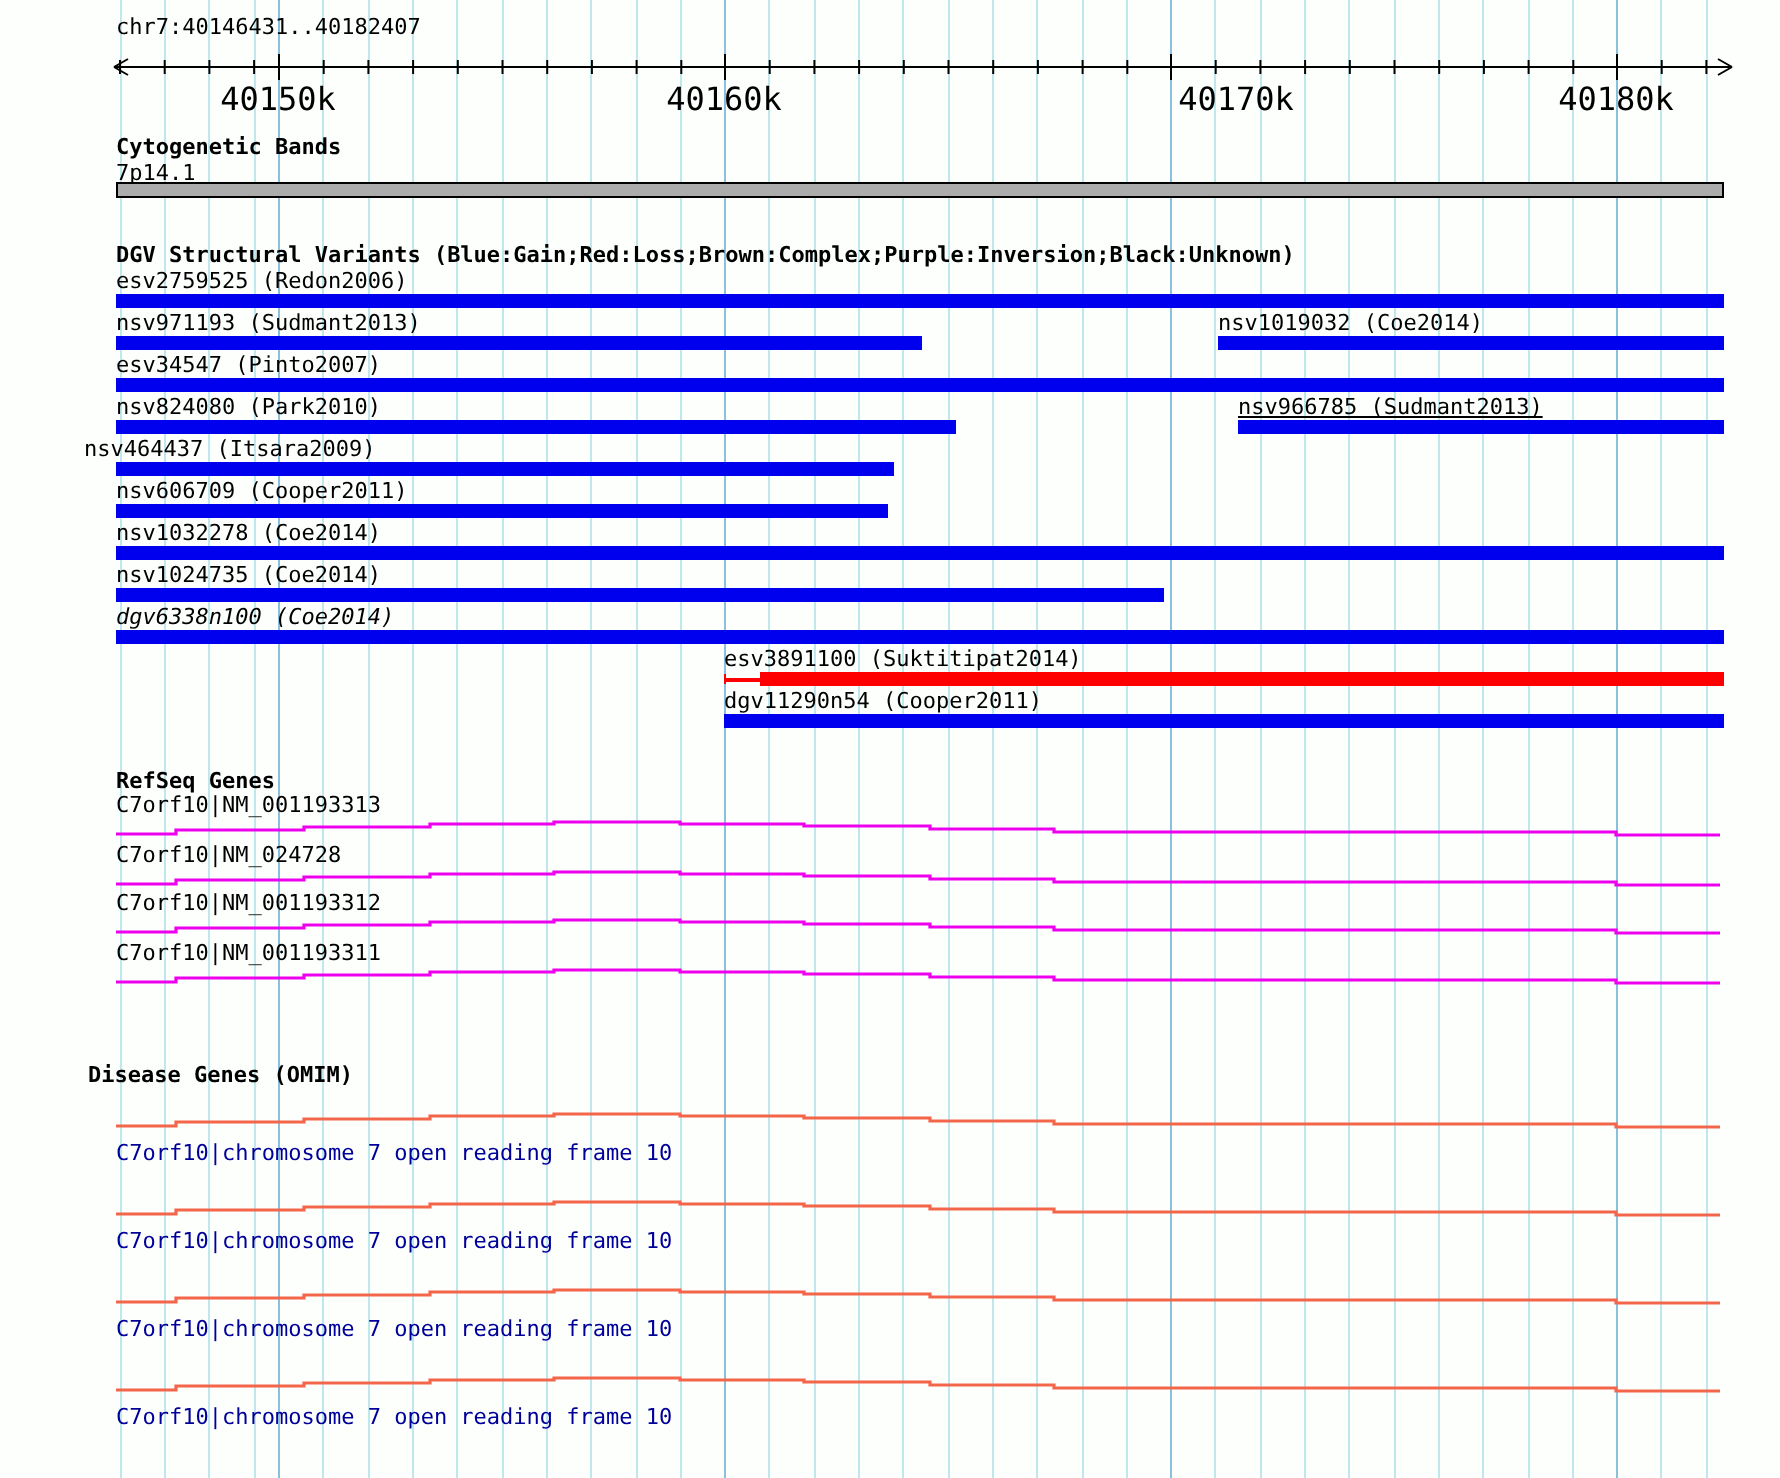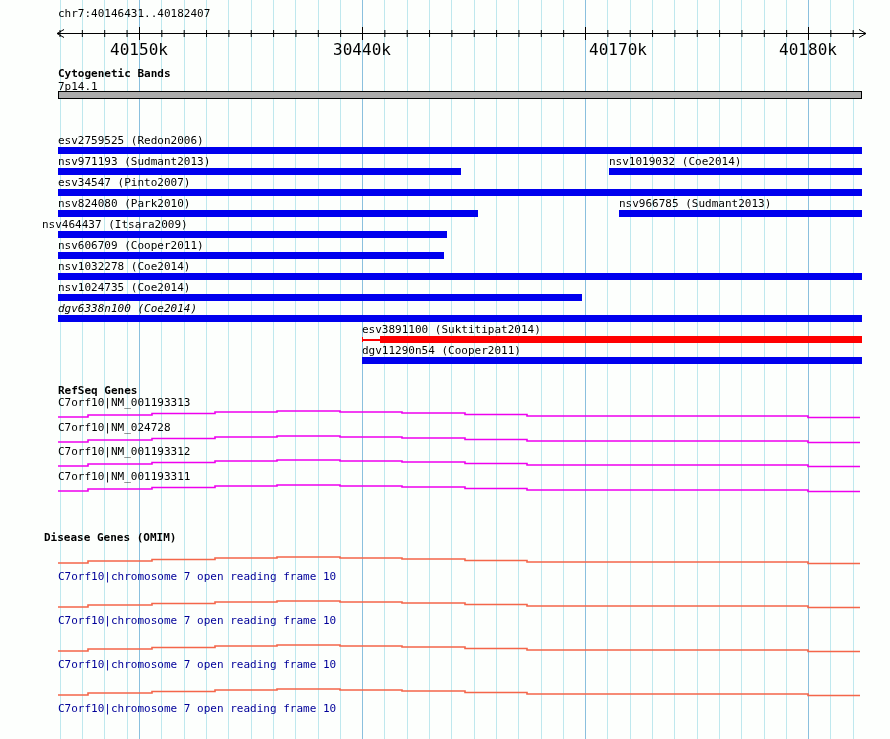--- a/index.html
+++ b/index.html
@@ -99,41 +99,42 @@
       <line x1="853.2" y1="30" x2="853.2" y2="37" stroke="#000000" stroke-width="1"></line>
       <line x1="139.5" y1="27" x2="139.5" y2="40" stroke="#000000" stroke-width="1"></line>
       <line x1="362.5" y1="27" x2="362.5" y2="40" stroke="#000000" stroke-width="1"></line>
       <line x1="585.5" y1="27" x2="585.5" y2="40" stroke="#000000" stroke-width="1"></line>
       <line x1="808.5" y1="27" x2="808.5" y2="40" stroke="#000000" stroke-width="1"></line>
     </svg>
 
   <div class="txt" style="left:58px;top:7px">chr7:40146431..40182407</div>
   <div id="ruler-labels">
       <div class="tick-label" style="left: 109px; top: 40px;">40150k</div>
-      <div class="tick-label" style="left: 332px; top: 40px;">30440k</div>
+      <div class="tick-label" style="left: 332px; top: 40px;">40160k</div>
       <div class="tick-label" style="left: 588px; top: 40px;">40170k</div>
       <div class="tick-label" style="left: 778px; top: 40px;">40180k</div>
     </div>
 
   <div class="txt hdr" style="left:58px;top:67px">Cytogenetic Bands</div>
   <div class="txt" style="left:58px;top:80px">7p14.1</div>
   <div id="cytoband-bar" style="position: absolute; left: 58px; top: 91px; width: 802px; height: 6px; border: 1px solid rgb(0, 0, 0); background: rgb(172, 172, 172);"></div>
 
+  <div class="txt hdr" style="left:58px;top:121px">DGV Structural Variants (Blue:Gain;Red:Loss;Brown:Complex;Purple:Inversion;Black:Unknown)</div>
   <div id="dgv-rows">
       <div class="txt" style="position: absolute; left: 58px; top: 134px;">esv2759525 (Redon2006)</div>
       <div class="bar" style="left: 58px; top: 147px; width: 804px; background: rgb(0, 0, 238);"></div>
       <div class="txt" style="position: absolute; left: 58px; top: 155px;">nsv971193 (Sudmant2013)</div>
       <div class="bar" style="left: 58px; top: 168px; width: 403px; background: rgb(0, 0, 238);"></div>
       <div class="txt" style="position: absolute; left: 609px; top: 155px; text-align: center;">nsv1019032 (Coe2014)</div>
       <div class="bar" style="left: 609px; top: 168px; width: 253px; background: rgb(0, 0, 238);"></div>
       <div class="txt" style="position: absolute; left: 58px; top: 176px;">esv34547 (Pinto2007)</div>
       <div class="bar" style="left: 58px; top: 189px; width: 804px; background: rgb(0, 0, 238);"></div>
       <div class="txt" style="position: absolute; left: 58px; top: 197px;">nsv824080 (Park2010)</div>
       <div class="bar" style="left: 58px; top: 210px; width: 420px; background: rgb(0, 0, 238);"></div>
-      <div class="txt" style="position: absolute; left: 619px; top: 197px;">nsv966785 (Sudmant2013)</div>
+      <div class="txt" style="position: absolute; left: 619px; top: 197px; text-decoration: underline;">nsv966785 (Sudmant2013)</div>
       <div class="bar" style="left: 619px; top: 210px; width: 243px; background: rgb(0, 0, 238);"></div>
       <div class="txt" style="position: absolute; left: 42px; top: 218px;">nsv464437 (Itsara2009)</div>
       <div class="bar" style="left: 58px; top: 231px; width: 389px; background: rgb(0, 0, 238);"></div>
       <div class="txt" style="position: absolute; left: 58px; top: 239px; text-align: right;">nsv606709 (Cooper2011)</div>
       <div class="bar" style="left: 58px; top: 252px; width: 386px; background: rgb(0, 0, 238);"></div>
       <div class="txt" style="position: absolute; left: 58px; top: 260px;">nsv1032278 (Coe2014)</div>
       <div class="bar" style="left: 58px; top: 273px; width: 804px; background: rgb(0, 0, 238);"></div>
       <div class="txt" style="position: absolute; left: 58px; top: 281px;">nsv1024735 (Coe2014)</div>
       <div class="bar" style="left: 58px; top: 294px; width: 524px; background: rgb(0, 0, 238);"></div>
       <div class="txt" style="position: absolute; left: 58px; top: 302px; font-style: italic;">dgv6338n100 (Coe2014)</div>

